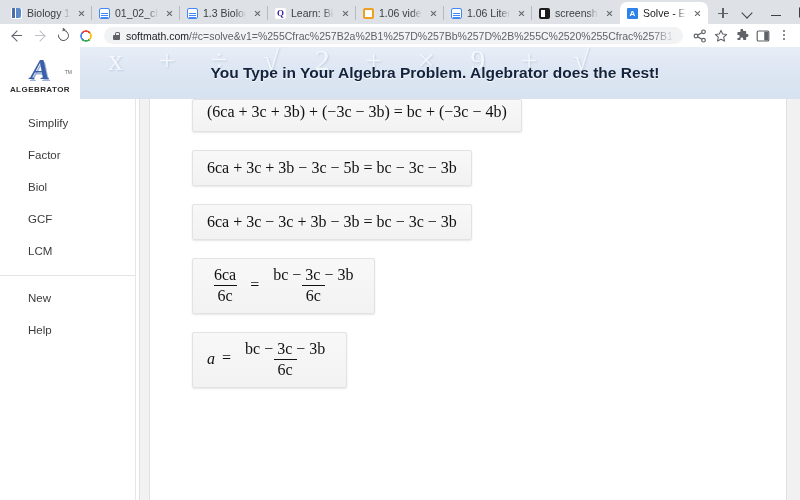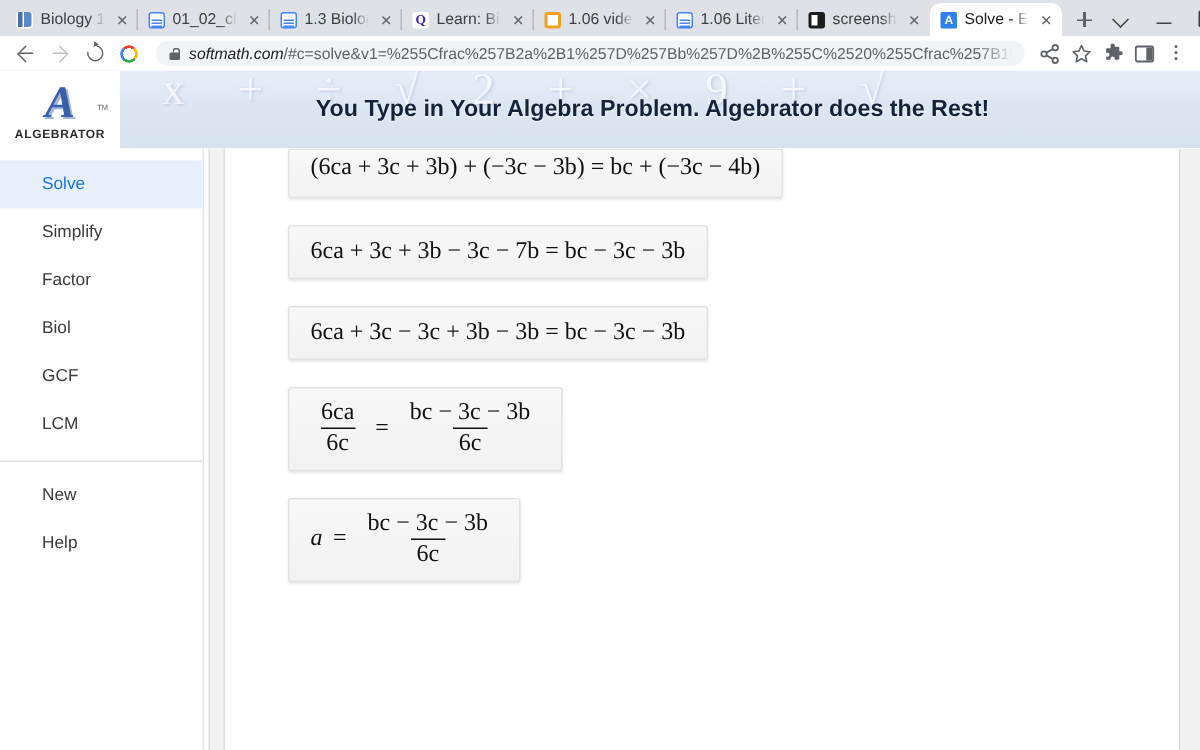--- a/index.html
+++ b/index.html
@@ -165,21 +165,21 @@
   .lock::after {
     content:""; position:absolute; left:1.6px; top:0; width:3.8px; height:4.5px;
     border:1.2px solid #5f6368; border-bottom:none; border-radius:2px 2px 0 0;
   }
   .url {
     font-size:10.5px; color:#202124; white-space:nowrap; overflow:hidden;
     flex:1; text-overflow:clip;
     -webkit-mask-image:linear-gradient(90deg,#000 96%,transparent 100%);
     mask-image:linear-gradient(90deg,#000 96%,transparent 100%);
   }
-  .url .dom { color:#202124;font-style:italic; }
+  .url .dom { color:#202124; }
   .url .rest { color:#5f6368; }
   .tb-ic { width:20px; height:20px; position:relative; flex:0 0 20px; }
   .ic-share svg, .ic-star svg, .ic-ext svg, .ic-panel svg { position:absolute; left:3px; top:3px; }
   .ic-dots { }
   .ic-dots::before {
     content:""; position:absolute; left:9px; top:4.5px;
     width:2.4px; height:2.4px; border-radius:50%; background:#5f6368;
     box-shadow:0 4px 0 #5f6368, 0 8px 0 #5f6368;
   }
 
@@ -397,23 +397,20 @@
       <div class="logo-a">A</div>
       <div class="logo-tm">TM</div>
       <div class="logo-word">ALGEBRATOR</div>
     </div>
     <div class="banner-title">You Type in Your Algebra Problem. Algebrator does the Rest!</div>
   </div>
 
   <div class="body-row">
 
     <div class="sidebar">
-      <div class="side-item active">
-        <span>Solve</span>
-      </div>
       <div class="side-item">
         <span>Simplify</span>
       </div>
       <div class="side-item">
         <span>Factor</span>
       </div>
       <div class="side-item">
         <span>Biol</span>
       </div>
       <div class="side-item">
@@ -438,21 +435,21 @@
     <div class="content">
 
       <div class="eqrow">
         <div class="eqbox clipped">
           <span class="math">(6ca + 3c + 3b) + (−3c − 3b) = bc + (−3c − 4b)</span>
         </div>
       </div>
 
       <div class="eqrow">
         <div class="eqbox">
-          <span class="math">6ca + 3c + 3b − 3c − 7b = bc − 3c − 3b</span>
+          <span class="math">6ca + 3c + 3b − 3c − 5b = bc − 3c − 3b</span>
         </div>
       </div>
 
       <div class="eqrow">
         <div class="eqbox">
           <span class="math">6ca + 3c − 3c + 3b − 3b = bc − 3c − 3b</span>
         </div>
       </div>
 
 

